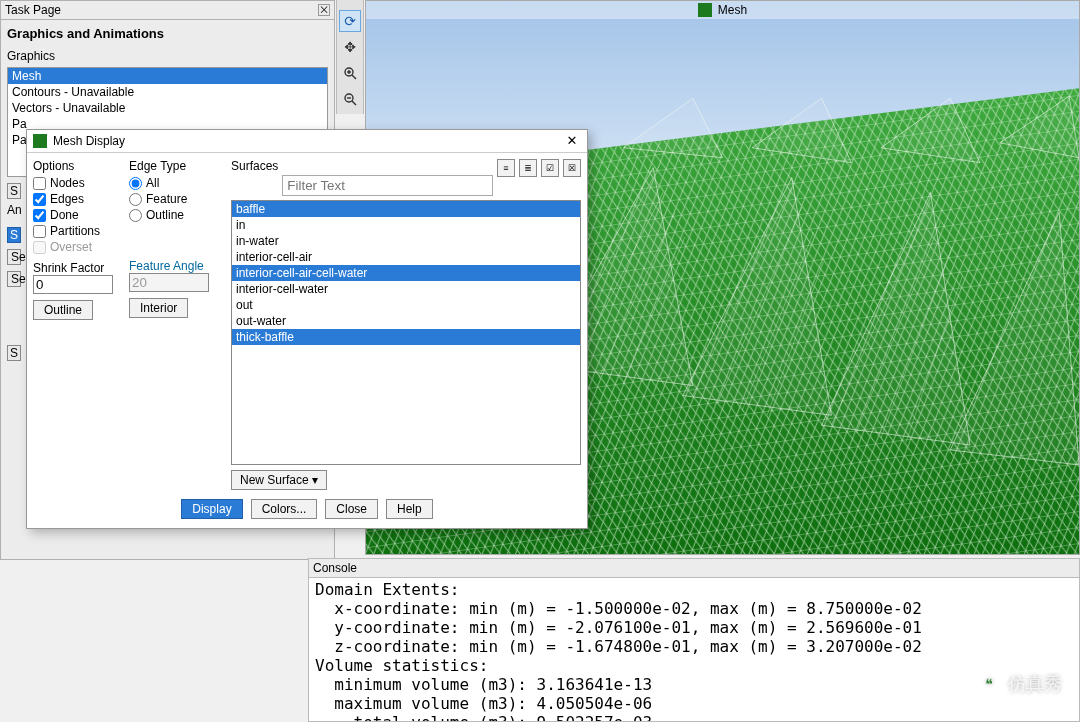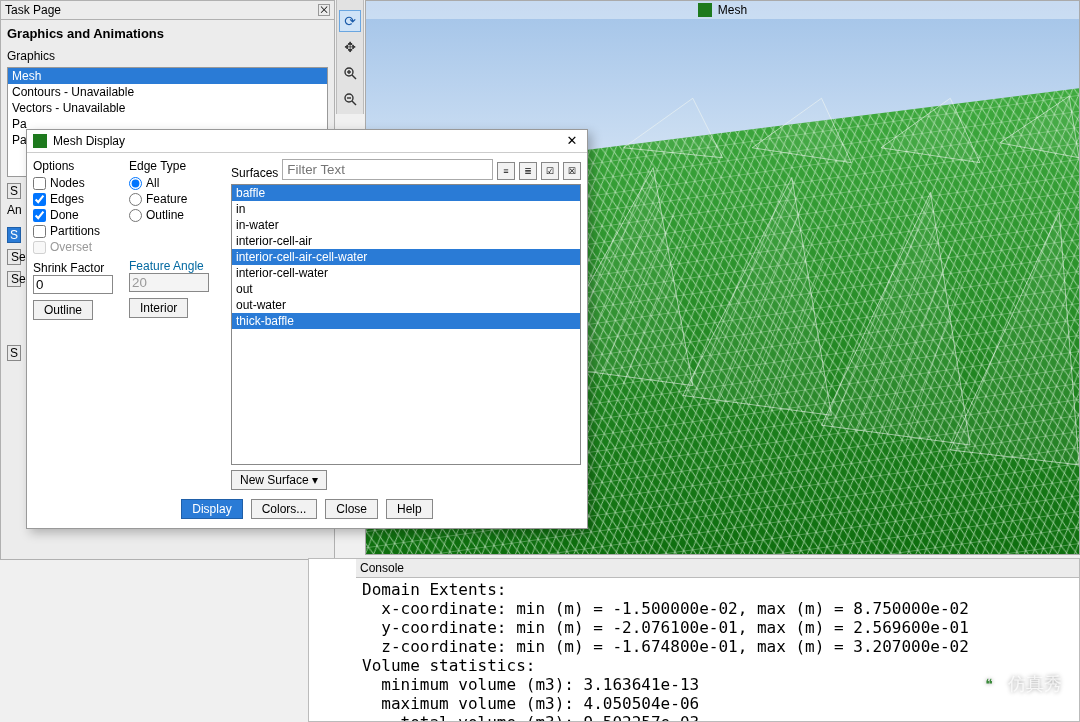--- a/index.html
+++ b/index.html
@@ -62,35 +62,35 @@
   .chk-row, .rad-row { display:flex; align-items:center; gap:4px; padding:1px 0; }
   .chk-row input, .rad-row input { margin:0; }
   .field-label { margin-top:6px; }
   .num-input { width:80px; border:1px solid #888; padding:1px 2px; background:#fff; }
   .num-input.dis { color:#999; background:#f4f4f4; }
   .btn { display:inline-block; border:1px solid #888; background:#f2f2f2; padding:2px 10px; cursor:pointer; font-size:12px; }
   .btn.primary { background:#2a7bd6; color:#fff; border-color:#1f5fa8; }
   .btn-row-small { margin-top:6px; display:flex; gap:6px; }
 
   .dlg-right { flex:1; display:flex; flex-direction:column; }
-  .surf-header { display:flex; align-items:flex-end; gap:4px; }
+  .surf-header { display:flex; align-items:flex-start; gap:4px; }
   .surf-header-label { }
-  .filter-input { flex:1; border:1px solid #aaa; background:#fff; color:#bbb; padding:2px 4px; }
+  .filter-input { flex:1; border:1px solid #aaa; background:#fff; color:#bbb; padding:2px 4px;margin-top:16px; }
   .icon-btn2 { width:18px; height:18px; border:1px solid #888; background:#f2f2f2; display:flex; align-items:center; justify-content:center; font-size:9px; cursor:pointer; }
   .surf-list { flex:1; border:1px solid #888; margin-top:4px; background:#fff; overflow:auto; }
   .surf-item { padding:0 4px; cursor:pointer; line-height:16px; }
   .surf-sel { background:#2a7bd6; color:#fff; }
   .new-surface-row { margin-top:8px; }
   .dropdown-btn { border:1px solid #888; background:#f2f2f2; padding:2px 8px; cursor:pointer; }
   .dlg-actions { display:flex; justify-content:center; gap:8px; padding:6px; border-top:0; }
 
   
   .console {
     position:absolute; left:308px; right:0; top:558px; bottom:0;
-    background:#fff; border:1px solid #bbb; display:flex; flex-direction:column;padding-left:47px;
+    background:#fff; border:1px solid #bbb; display:flex; flex-direction:column;
   }
   .console-title { padding:2px 4px; background:#ececec; border-bottom:1px solid #bbb; }
   .console-body { flex:1; padding:2px 6px; font-family:Consolas,monospace; font-size:16px; white-space:pre; overflow:auto; color:#000; }
 
   
   .watermark {
     position:absolute; right:18px; bottom:26px; display:flex; align-items:center;
     color:rgba(255,255,255,0.75); font-size:18px; text-shadow:0 0 4px rgba(0,0,0,0.4);
     pointer-events:none;
   }

